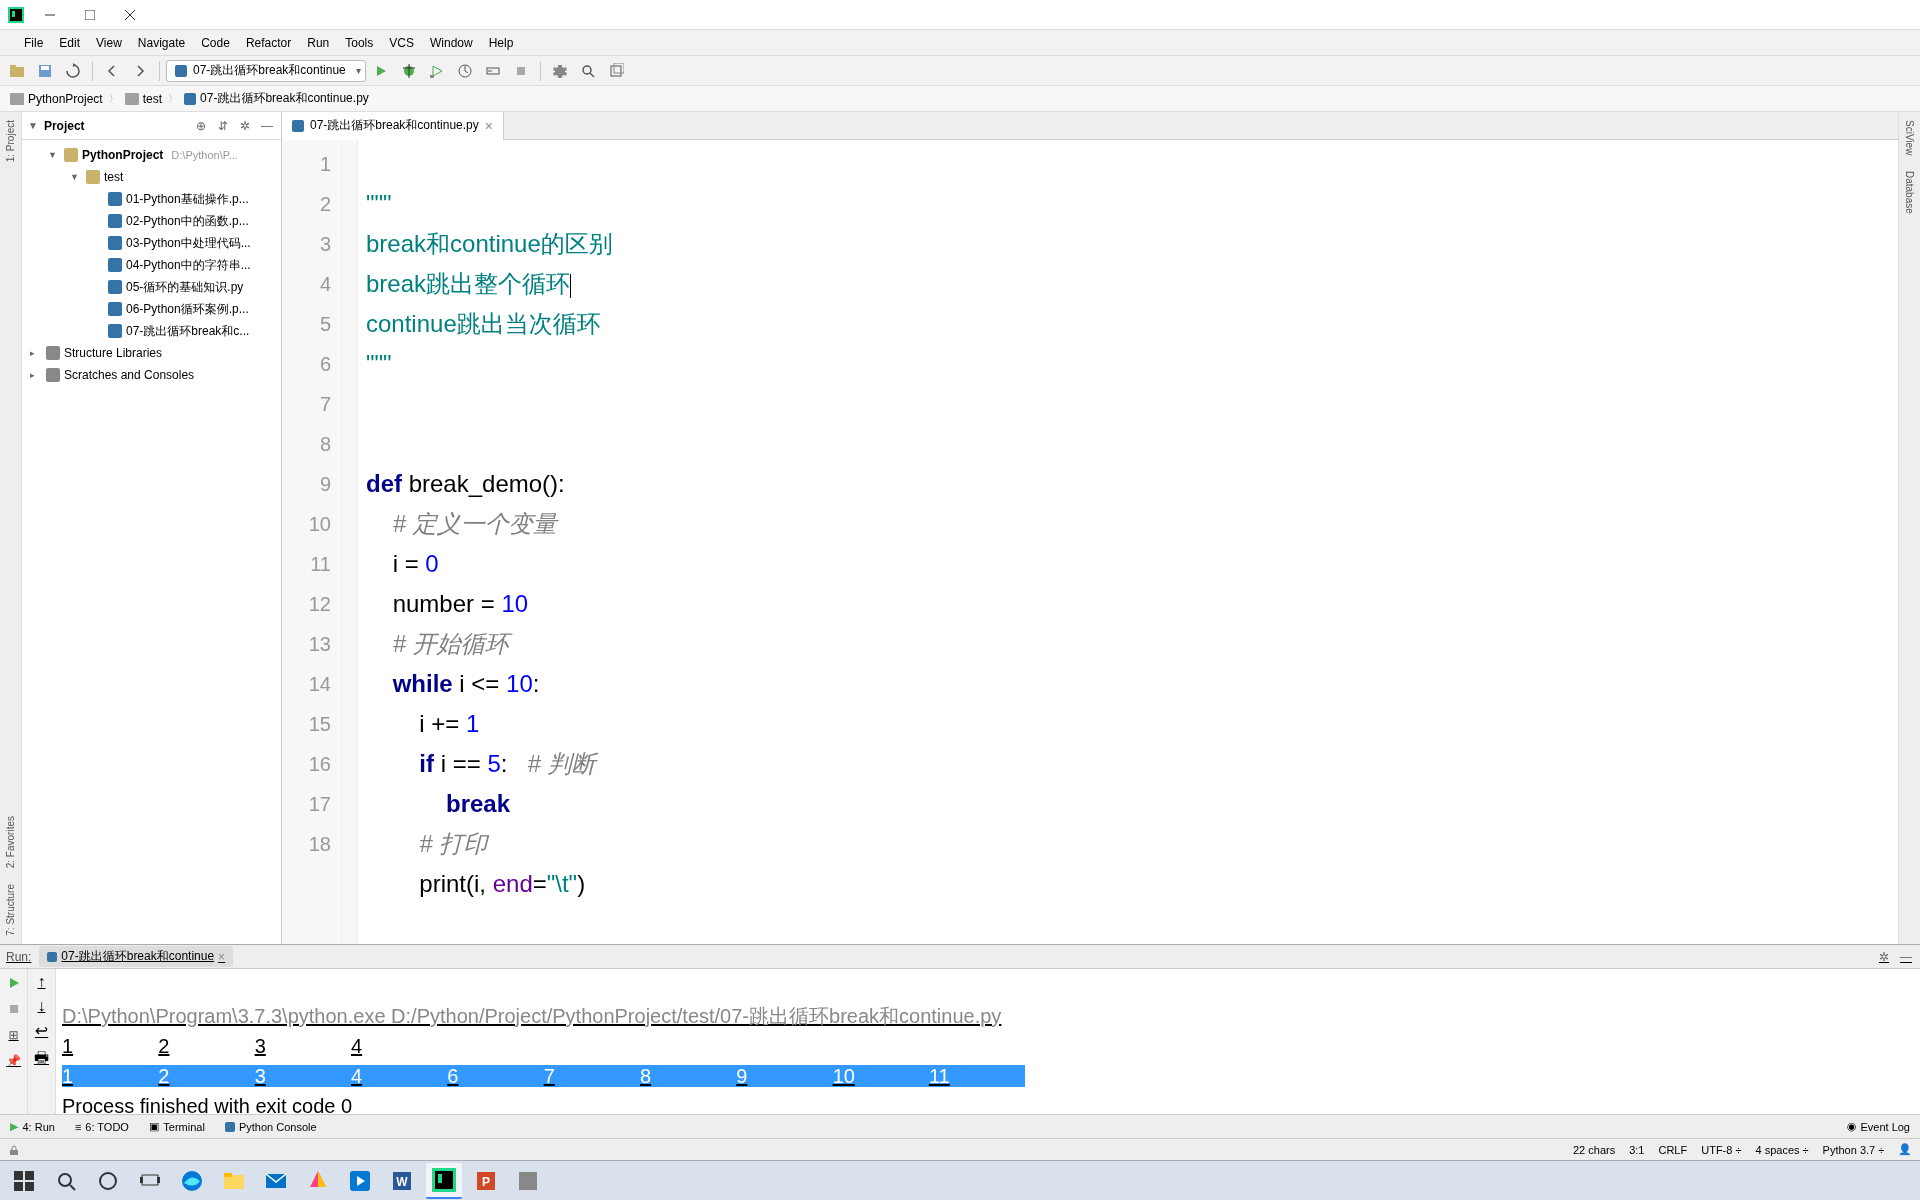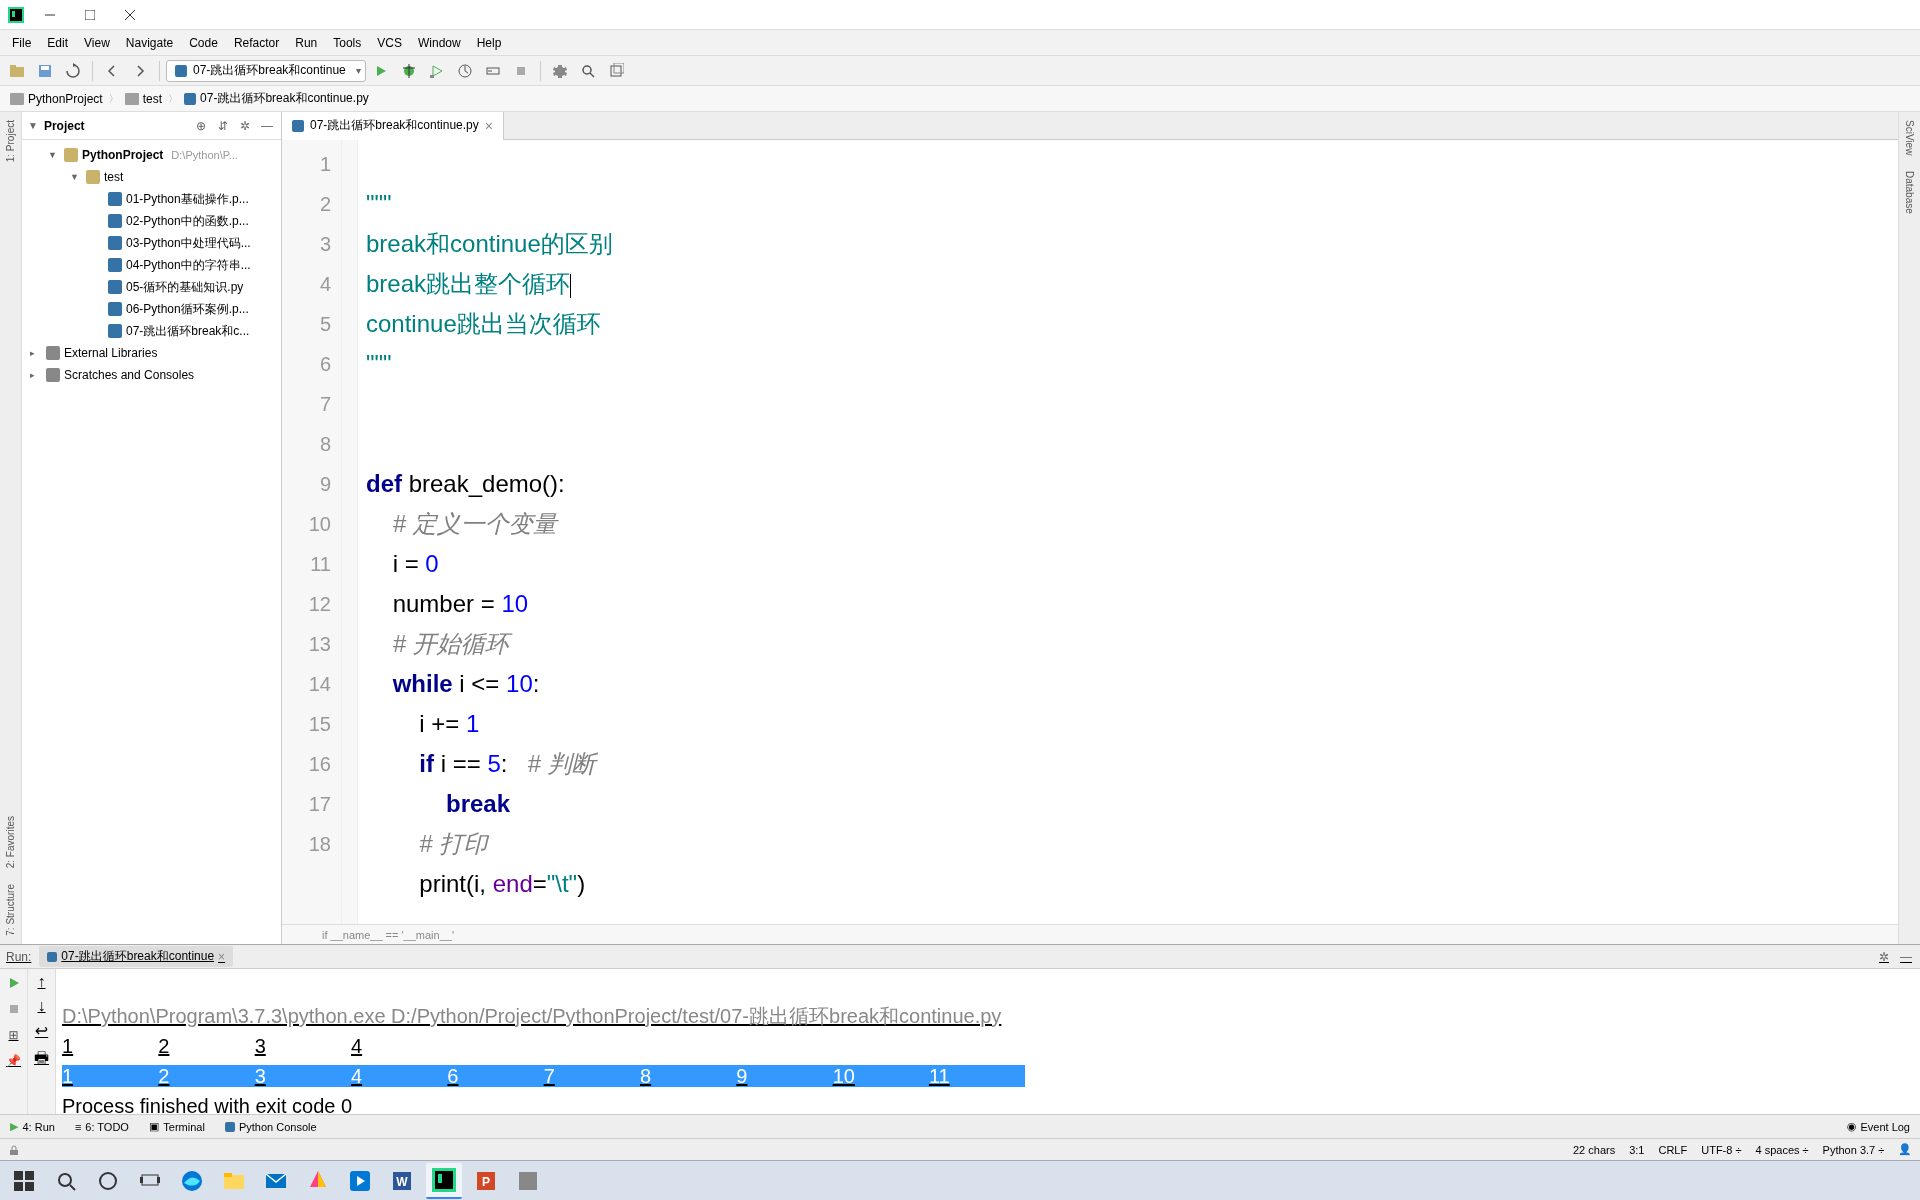--- a/index.html
+++ b/index.html
@@ -5,21 +5,21 @@
 * { margin: 0; padding: 0; box-sizing: border-box; font-family: "Segoe UI", Arial, sans-serif; }
 body { width: 1920px; height: 1200px; overflow: hidden; background: #f0f0f0; display: flex; flex-direction: column; }
 
 
 .titlebar { height: 30px; background: #fff; display: flex; align-items: center; padding: 0 8px; font-size: 12px; color: #333; border-bottom: 1px solid #ddd; }
 .titlebar .icon { width: 16px; height: 16px; margin-right: 6px; }
 .titlebar .title { flex: 1; }
 .titlebar .win-btn { width: 40px; height: 28px; display: flex; align-items: center; justify-content: center; cursor: pointer; }
 
 
-.menubar { height: 26px; background: #f2f2f2; display: flex; align-items: center; padding: 0 4px; font-size: 12px; border-bottom: 1px solid #ddd; }
+.menubar { height: 26px; background: #f2f2f2; display: flex; align-items: center; padding: 0 16px; font-size: 12px; border-bottom: 1px solid #ddd; }
 .menubar .menu-item { padding: 0 8px; height: 26px; display: flex; align-items: center; cursor: pointer; }
 .menubar .menu-item u { text-decoration: underline; }
 
 
 .toolbar { height: 30px; background: #f2f2f2; display: flex; align-items: center; padding: 0 4px; gap: 2px; border-bottom: 1px solid #ddd; }
 .toolbar .tbtn { width: 26px; height: 26px; display: flex; align-items: center; justify-content: center; cursor: pointer; border-radius: 3px; }
 .toolbar .sep { width: 1px; height: 20px; background: #ccc; margin: 0 4px; }
 .toolbar .run-config { height: 22px; border: 1px solid #bbb; background: #fff; border-radius: 3px; padding: 0 18px 0 8px; font-size: 12px; display: flex; align-items: center; position: relative; min-width: 200px; }
 .toolbar .run-config::after { content: "▾"; position: absolute; right: 4px; font-size: 10px; color: #666; }
 
@@ -346,21 +346,21 @@
           <span>06-Python循环案例.p...</span>
         </div>
       <div class="tree-row indent-3">
           <span class="chevron"></span>
           <span class="ficon pyf"></span>
           <span>07-跳出循环break和c...</span>
         </div>
       <div class="tree-row">
           <span class="chevron">▸</span>
           <span class="ficon lib"></span>
-          <span>External Libraries</span>
+          <span>Structure Libraries</span>
         </div>
       <div class="tree-row">
           <span class="chevron">▸</span>
           <span class="ficon lib"></span>
           <span>Scratches and Consoles</span>
         </div>
     </div>
   </div>
 
   <div class="editor-area">
@@ -407,23 +407,20 @@
     <span>number = </span><span class="tok-num">10</span>
     <span class="tok-comment"># 开始循环</span>
     <span class="tok-kw">while</span><span> i &lt;= </span><span class="tok-num">10</span><span>:</span>
         <span>i += </span><span class="tok-num">1</span>
         <span class="tok-kw">if</span><span> i == </span><span class="tok-num">5</span><span>:</span>   <span class="tok-comment"># 判断</span>
             <span class="tok-kw">break</span>
         <span class="tok-comment"># 打印</span>
         <span>print</span><span>(i, </span><span class="tok-param">end</span><span>=</span><span class="tok-str">"\t"</span><span>)</span>
       </div>
     </div>
-    <div class="breadcrumb-bottom">
-        <span>if __name__ == '__main__'</span>
-      </div>
   </div>
 
   <div class="right-rail">
     <div class="rail-item">SciView</div>
     <div class="rail-item">Database</div>
   </div>
 </div>
 
 <div class="run-tw">
   <div class="run-header">

